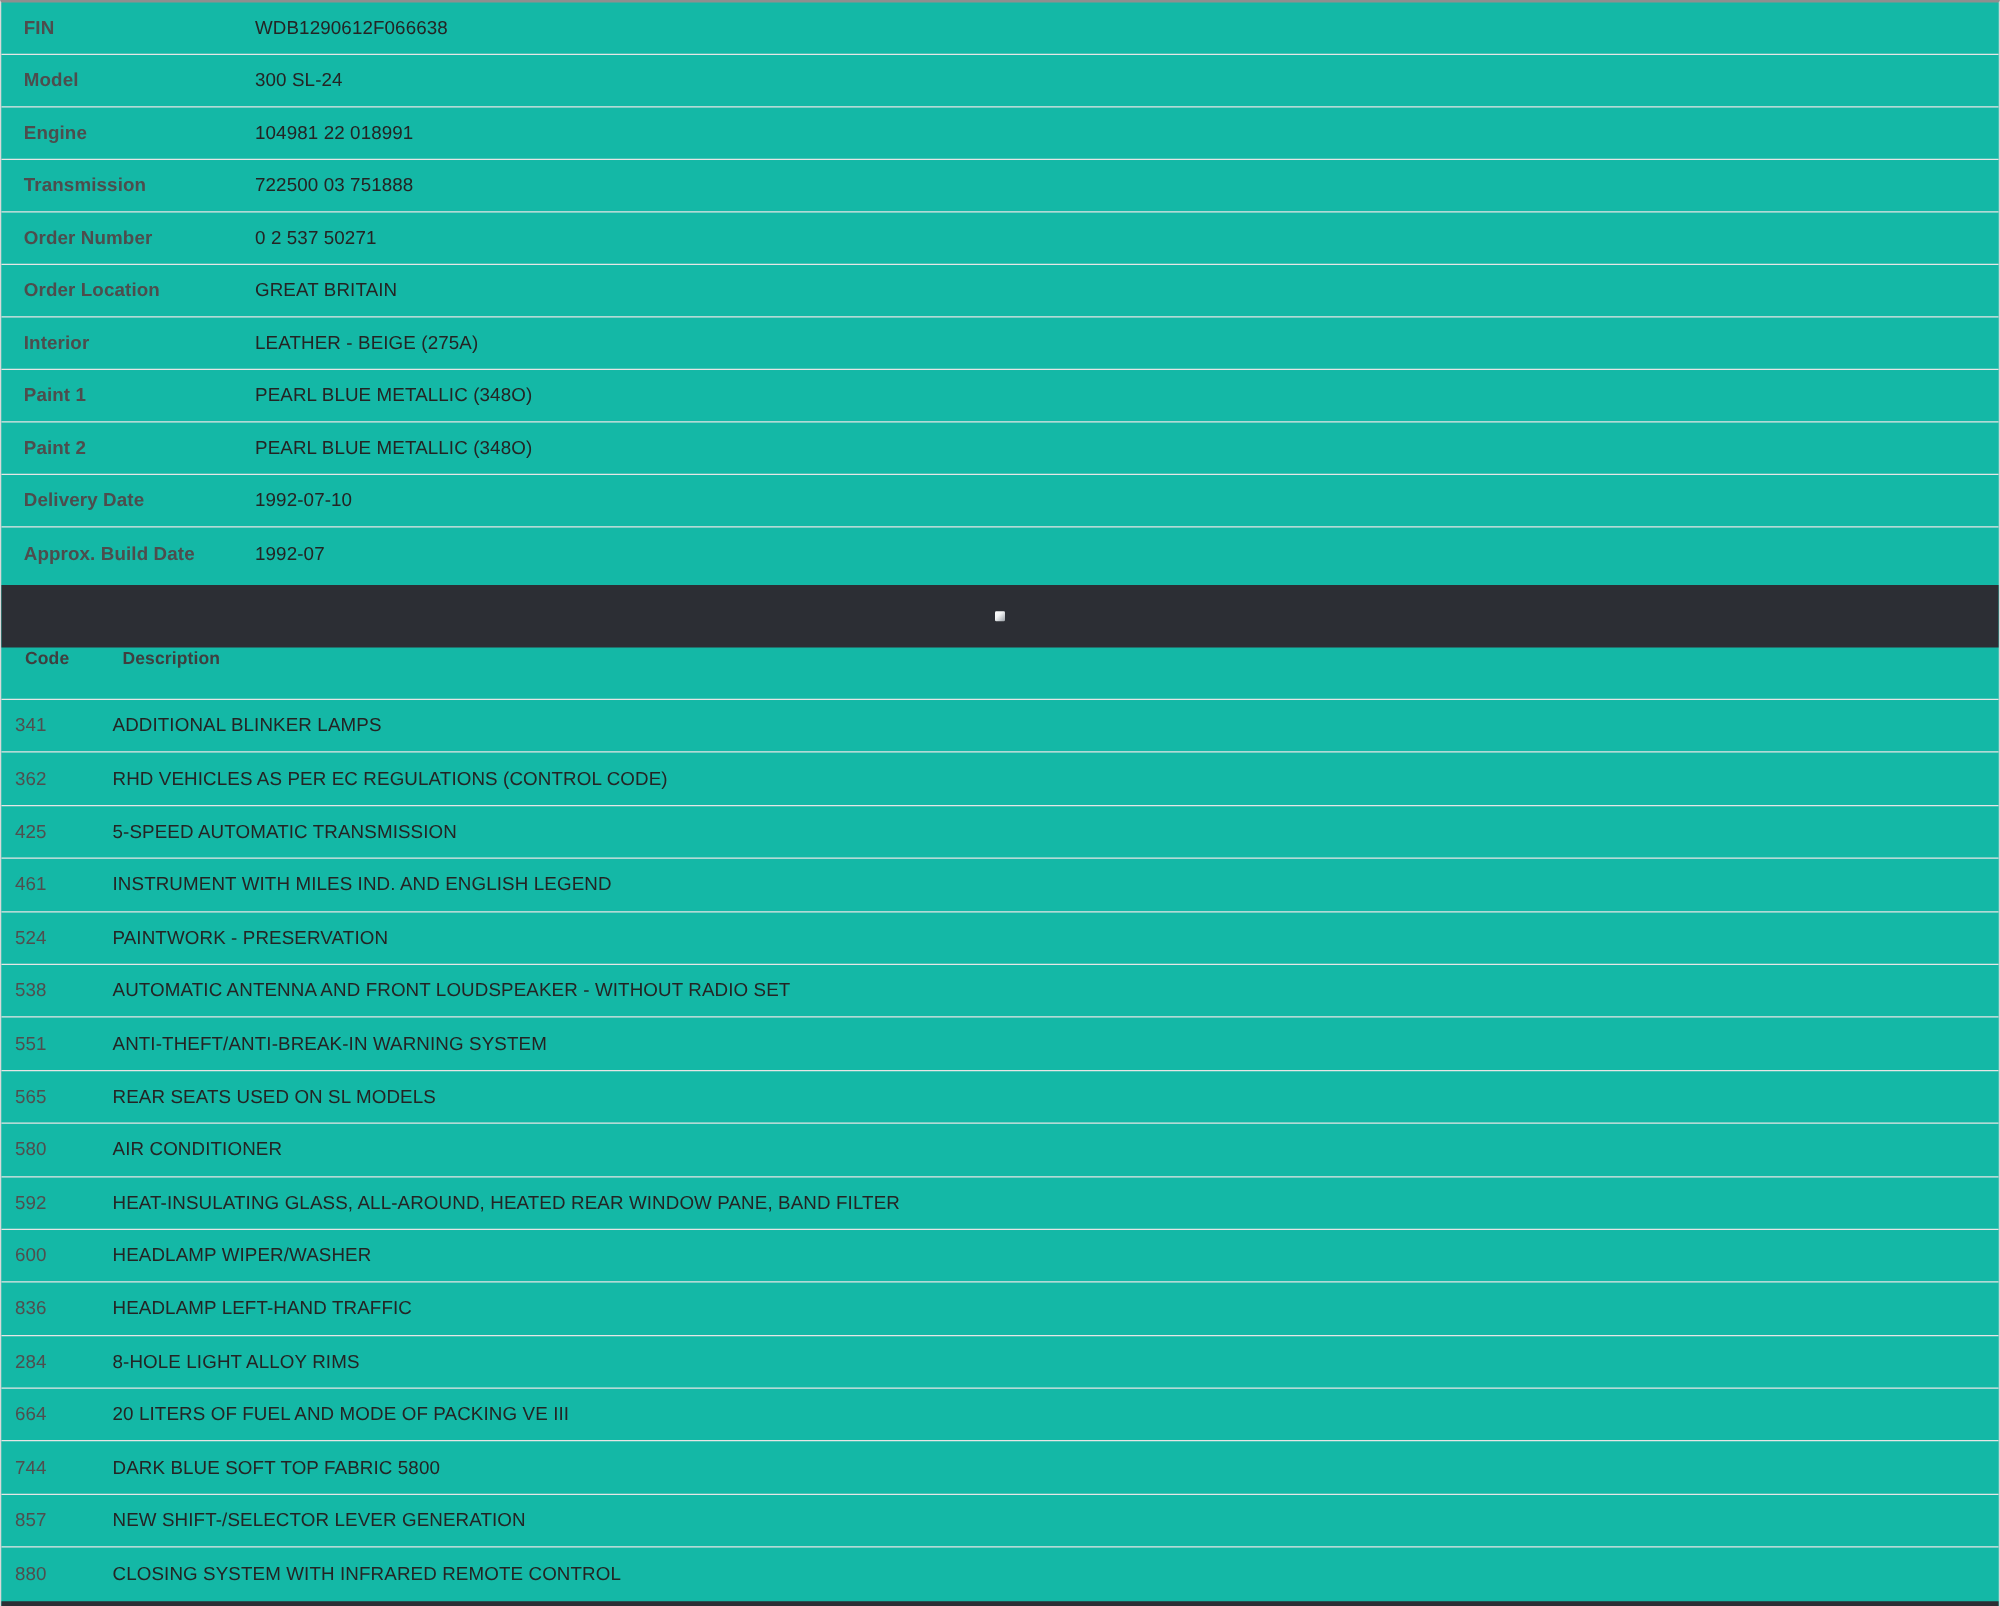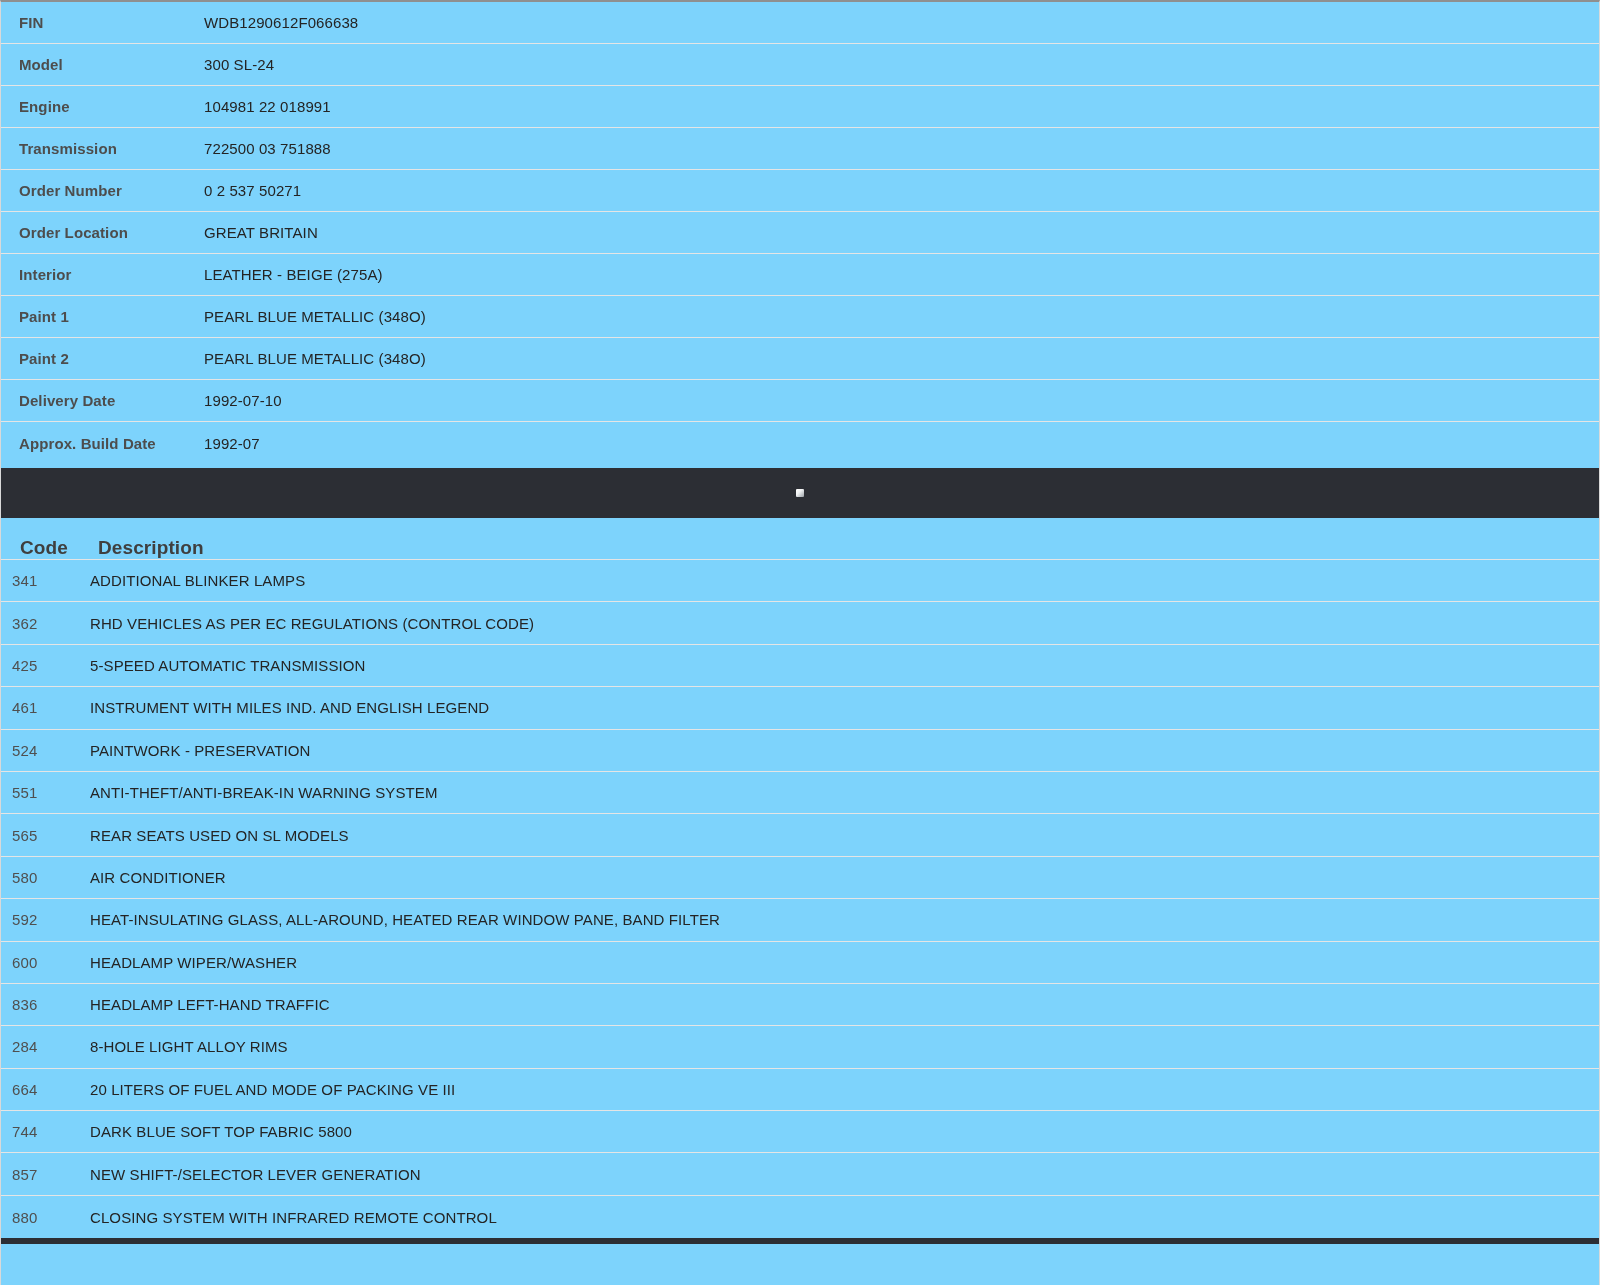--- a/index.html
+++ b/index.html
@@ -9,21 +9,21 @@
     font-family: "Liberation Sans", sans-serif;
   }
   .page {
     position: relative;
     width: 1600px;
     height: 1285px;
     box-sizing: border-box;
     border-top: 2px solid #8f8f8f;
     border-left: 1px solid #d9d9d9;
     border-right: 1px solid #d9d9d9;
-    background: #7dd3fc;
+    background: #14b8a6;
     overflow: hidden;
   }
 
   
   .info-table { width: 100%; }
   .info-row {
     display: flex;
     align-items: center;
     height: 42px;
     box-sizing: border-box;
@@ -60,26 +60,26 @@
     transform: translate(-50%, -50%);
     width: 8px;
     height: 8px;
     border-radius: 1px;
     background: linear-gradient(135deg, #ffffff 0%, #f2f3f4 40%, #9aa0a6 100%);
   }
 
   
   .codes-header {
     display: flex;
-    align-items: flex-end;
+    align-items: flex-start;
     height: 42px;
     box-sizing: border-box;
     border-bottom: 1px solid #e5e5e5;
     padding-left: 19px;
-    font-size: 19px;
+    font-size: 14px;
     font-weight: 700;
     color: #3f3f3f;
     letter-spacing: 0.1px;
   }
   .col-code { width: 78px; flex: 0 0 78px; }
   .code-row {
     display: flex;
     align-items: center;
     height: 42.4px;
     box-sizing: border-box;
@@ -198,20 +198,24 @@
         <div class="code-row">
           <div class="code-cell">461</div>
           <div class="desc-cell">INSTRUMENT WITH MILES IND. AND ENGLISH LEGEND</div>
         </div>
 
         <div class="code-row">
           <div class="code-cell">524</div>
           <div class="desc-cell">PAINTWORK - PRESERVATION</div>
         </div>
 
+        <div class="code-row">
+          <div class="code-cell">538</div>
+          <div class="desc-cell">AUTOMATIC ANTENNA AND FRONT LOUDSPEAKER - WITHOUT RADIO SET</div>
+        </div>
 
         <div class="code-row">
           <div class="code-cell">551</div>
           <div class="desc-cell">ANTI-THEFT/ANTI-BREAK-IN WARNING SYSTEM</div>
         </div>
 
         <div class="code-row">
           <div class="code-cell">565</div>
           <div class="desc-cell">REAR SEATS USED ON SL MODELS</div>
         </div>

